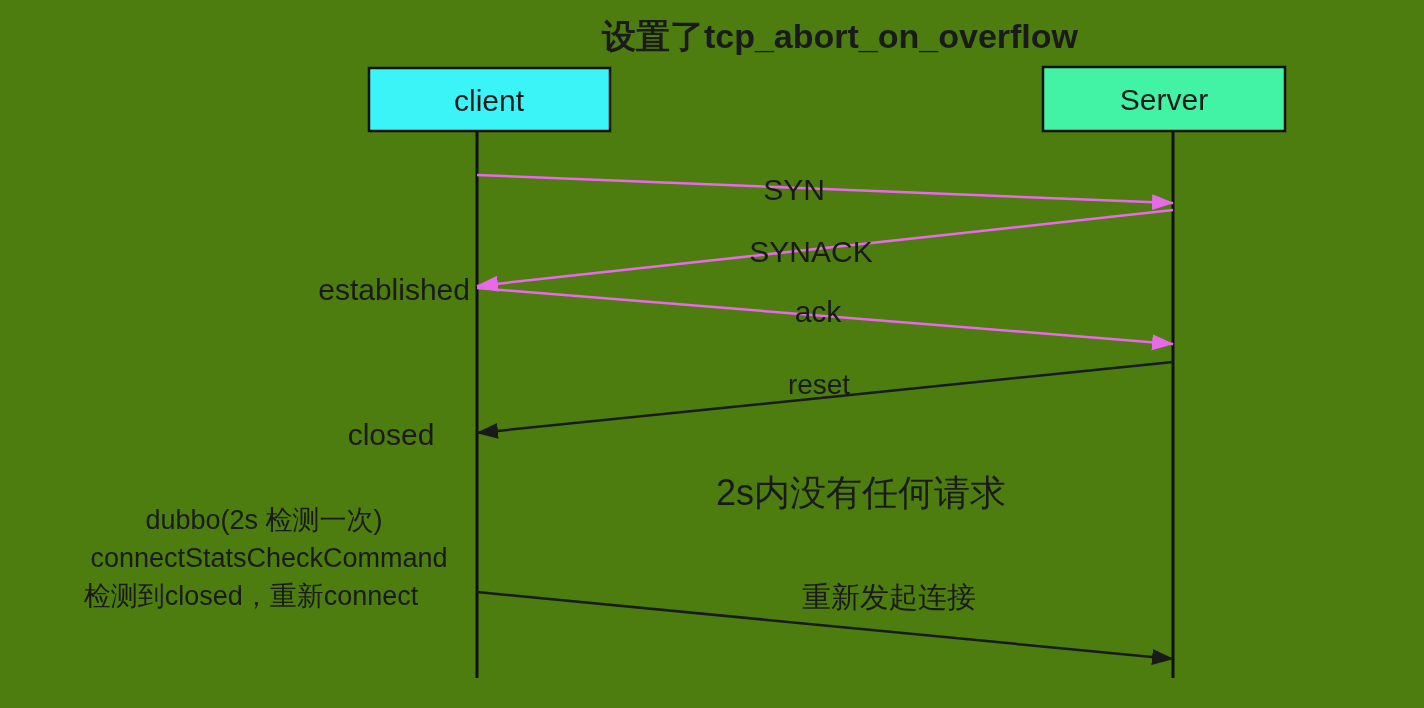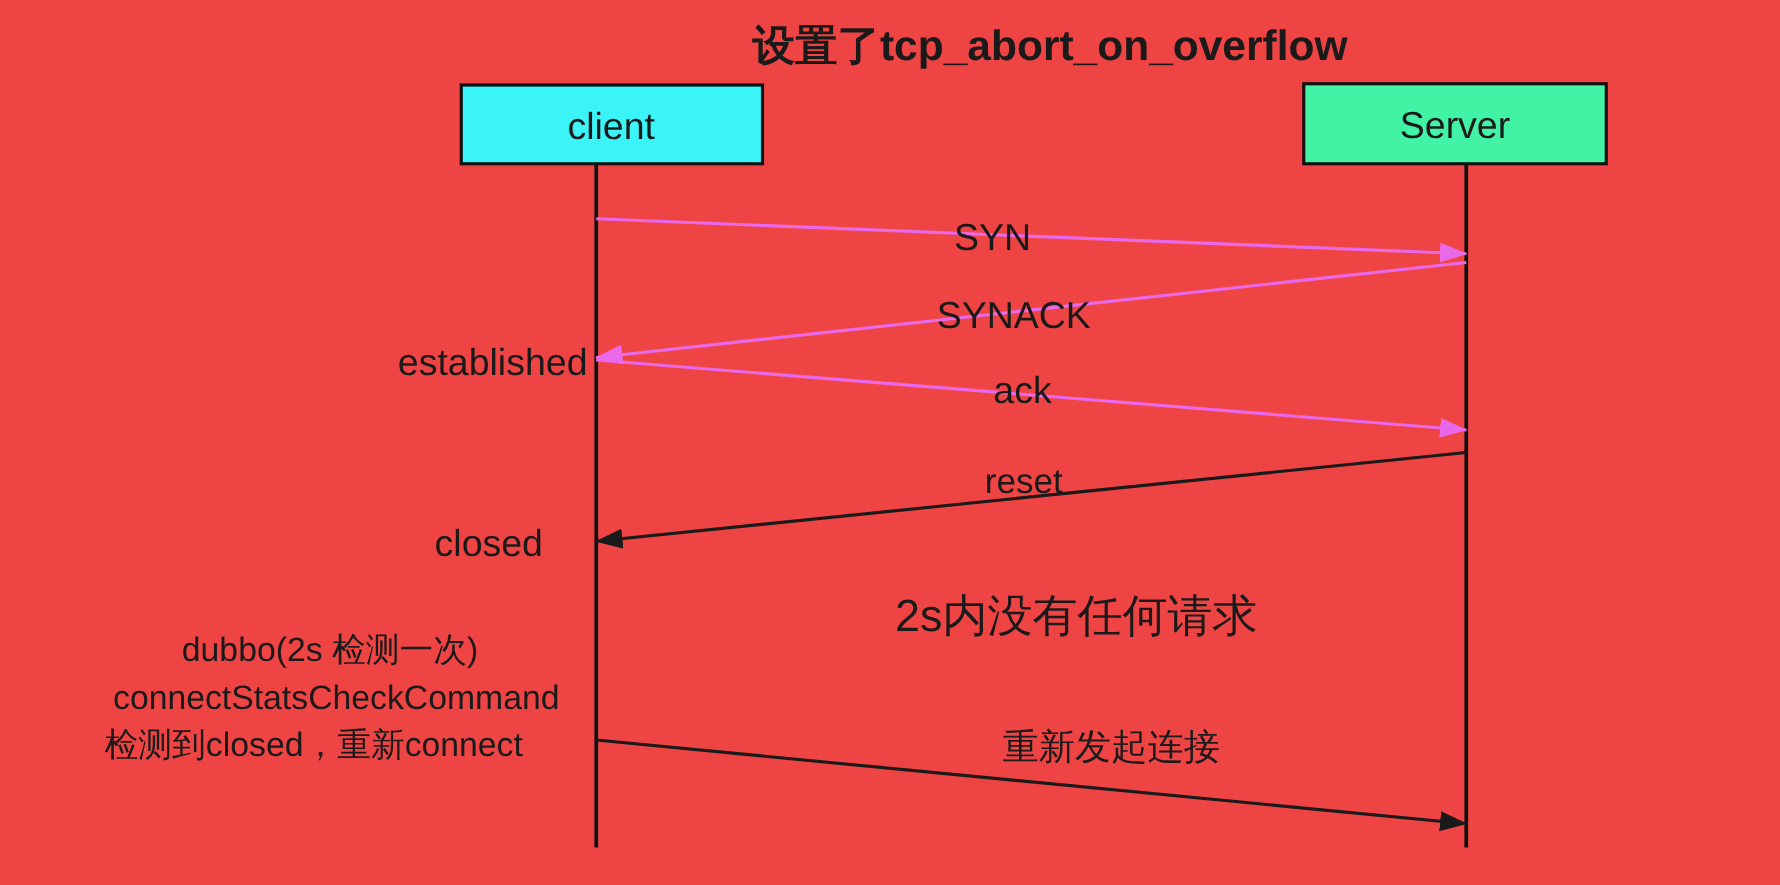--- a/index.html
+++ b/index.html
@@ -7,21 +7,21 @@
     padding: 0;
     background: #ffffff;
     width: 1424px;
     height: 708px;
     overflow: hidden;
   }
   .stage {
     position: relative;
     width: 1424px;
     height: 708px;
-    background: #ef4444;
+    background: #4d7c0f;
   }
   svg text {
     font-family: "Liberation Sans", "DejaVu Sans", sans-serif;
     fill: #1a1a1a;
   }
   .t-title   { font-size: 34px; font-weight: 600; }
   .t-actor   { font-size: 30px; font-weight: 400; }
   .t-msg     { font-size: 30px; font-weight: 400; }
   .t-msg-sm  { font-size: 28px; font-weight: 400; }
   .t-state   { font-size: 30px; font-weight: 400; }

